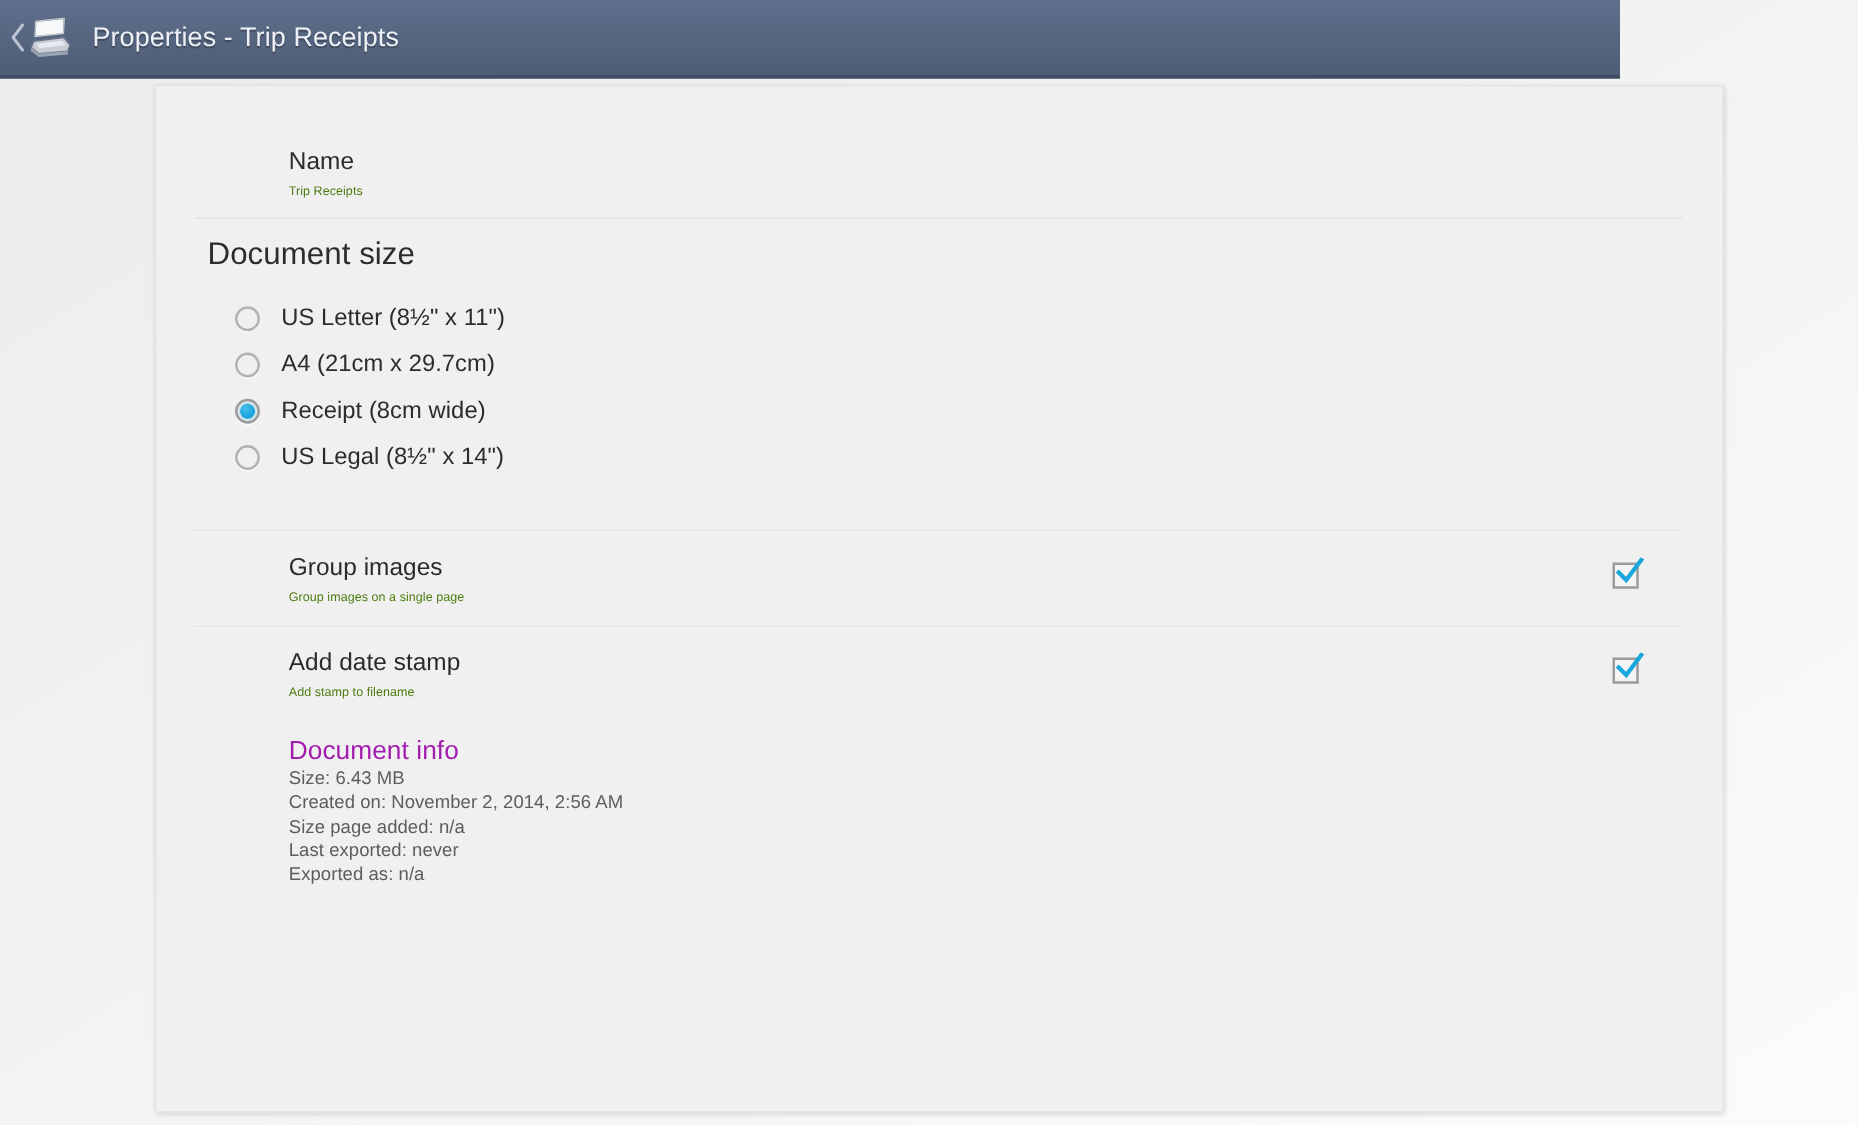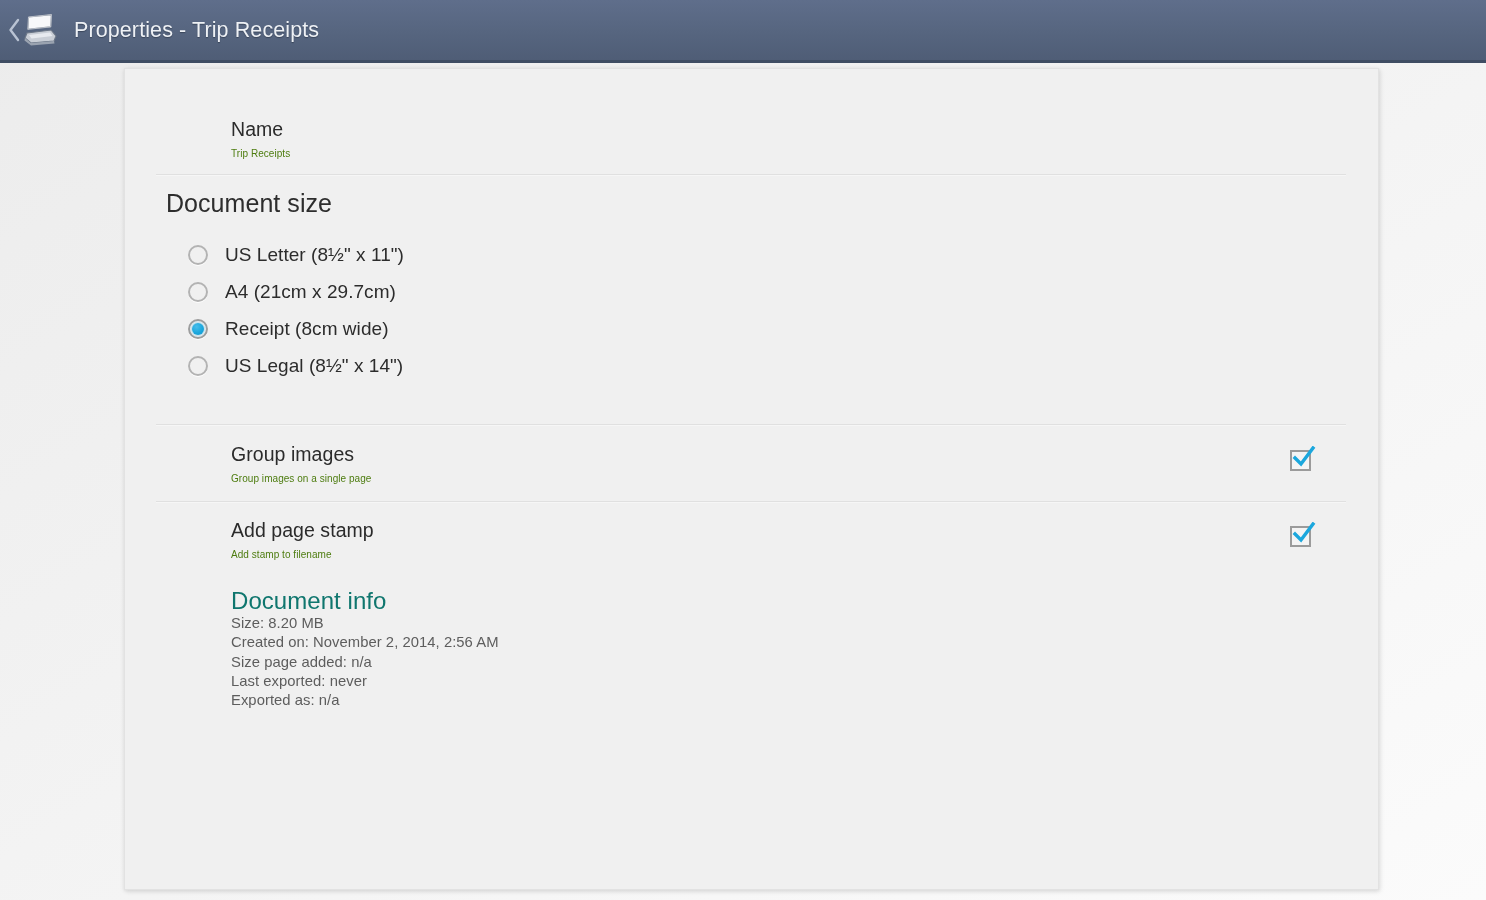--- a/index.html
+++ b/index.html
@@ -21,21 +21,21 @@
     width: 1486px;
     height: 900px;
     background: linear-gradient(to bottom right, #ececec 0%, #f1f1f1 35%, #fbfbfb 100%);
   }
 
   
   .titlebar {
     position: absolute;
     left: 0;
     top: 0;
-    width: 1486px;
+    width: 1296px;
     height: 63px;
     background: linear-gradient(to bottom, #5f6e8b 0%, #56657f 55%, #4f5d76 100%);
     border-bottom: 3px solid #3f4d63;
     box-sizing: border-box;
     display: flex;
     align-items: center;
   }
   .back-chevron {
     width: 16px;
     margin-left: 6px;
@@ -191,22 +191,22 @@
     background: #f4f4f4;
   }
   .cb-check { position: absolute; left: 2px; top: -3px; }
 
   
   .docinfo {
     position: absolute;
     left: 106px;
   }
   .docinfo-title {
-    font-size: 24px;
-    color: #0f766e;
+    font-size: 21px;
+    color: #a21caf;
     line-height: 27px;
     letter-spacing: 0.05px;
   }
   .docinfo-line {
     font-size: 14.8px;
     color: #5d5d5d;
     line-height: 19.3px;
     letter-spacing: 0.05px;
     white-space: nowrap;
   }
@@ -301,34 +301,34 @@
           <svg class="cb-check" width="24" height="24" viewBox="0 0 24 24" aria-hidden="true">
             <polyline points="3,12 9,18 21,2" fill="none" stroke="#1ba7dd" stroke-width="3.4" stroke-linecap="square" stroke-linejoin="miter"></polyline>
           </svg>
         </span>
       </div>
 
       <div class="divider" style="top:432px;"></div>
 
       <div class="pref" style="top:448px;">
         <div class="pref-text">
-          <div class="pref-title">Add page stamp</div>
+          <div class="pref-title">Add date stamp</div>
           <div class="pref-sub">Add stamp to filename</div>
         </div>
         <span class="checkbox">
           <span class="cb-box"></span>
           <svg class="cb-check" width="24" height="24" viewBox="0 0 24 24" aria-hidden="true">
             <polyline points="3,12 9,18 21,2" fill="none" stroke="#1ba7dd" stroke-width="3.4" stroke-linecap="square" stroke-linejoin="miter"></polyline>
           </svg>
         </span>
       </div>
 
       <div class="docinfo" style="top:518px;">
         <div class="docinfo-title">Document info</div>
-        <div class="docinfo-line">Size: 8.20 MB</div>
+        <div class="docinfo-line">Size: 6.43 MB</div>
         <div class="docinfo-line">Created on: November 2, 2014, 2:56 AM</div>
         <div class="docinfo-line">Size page added: n/a</div>
         <div class="docinfo-line">Last exported: never</div>
         <div class="docinfo-line">Exported as: n/a</div>
       </div>
 
     </div>
   </div>
 
 </div>

